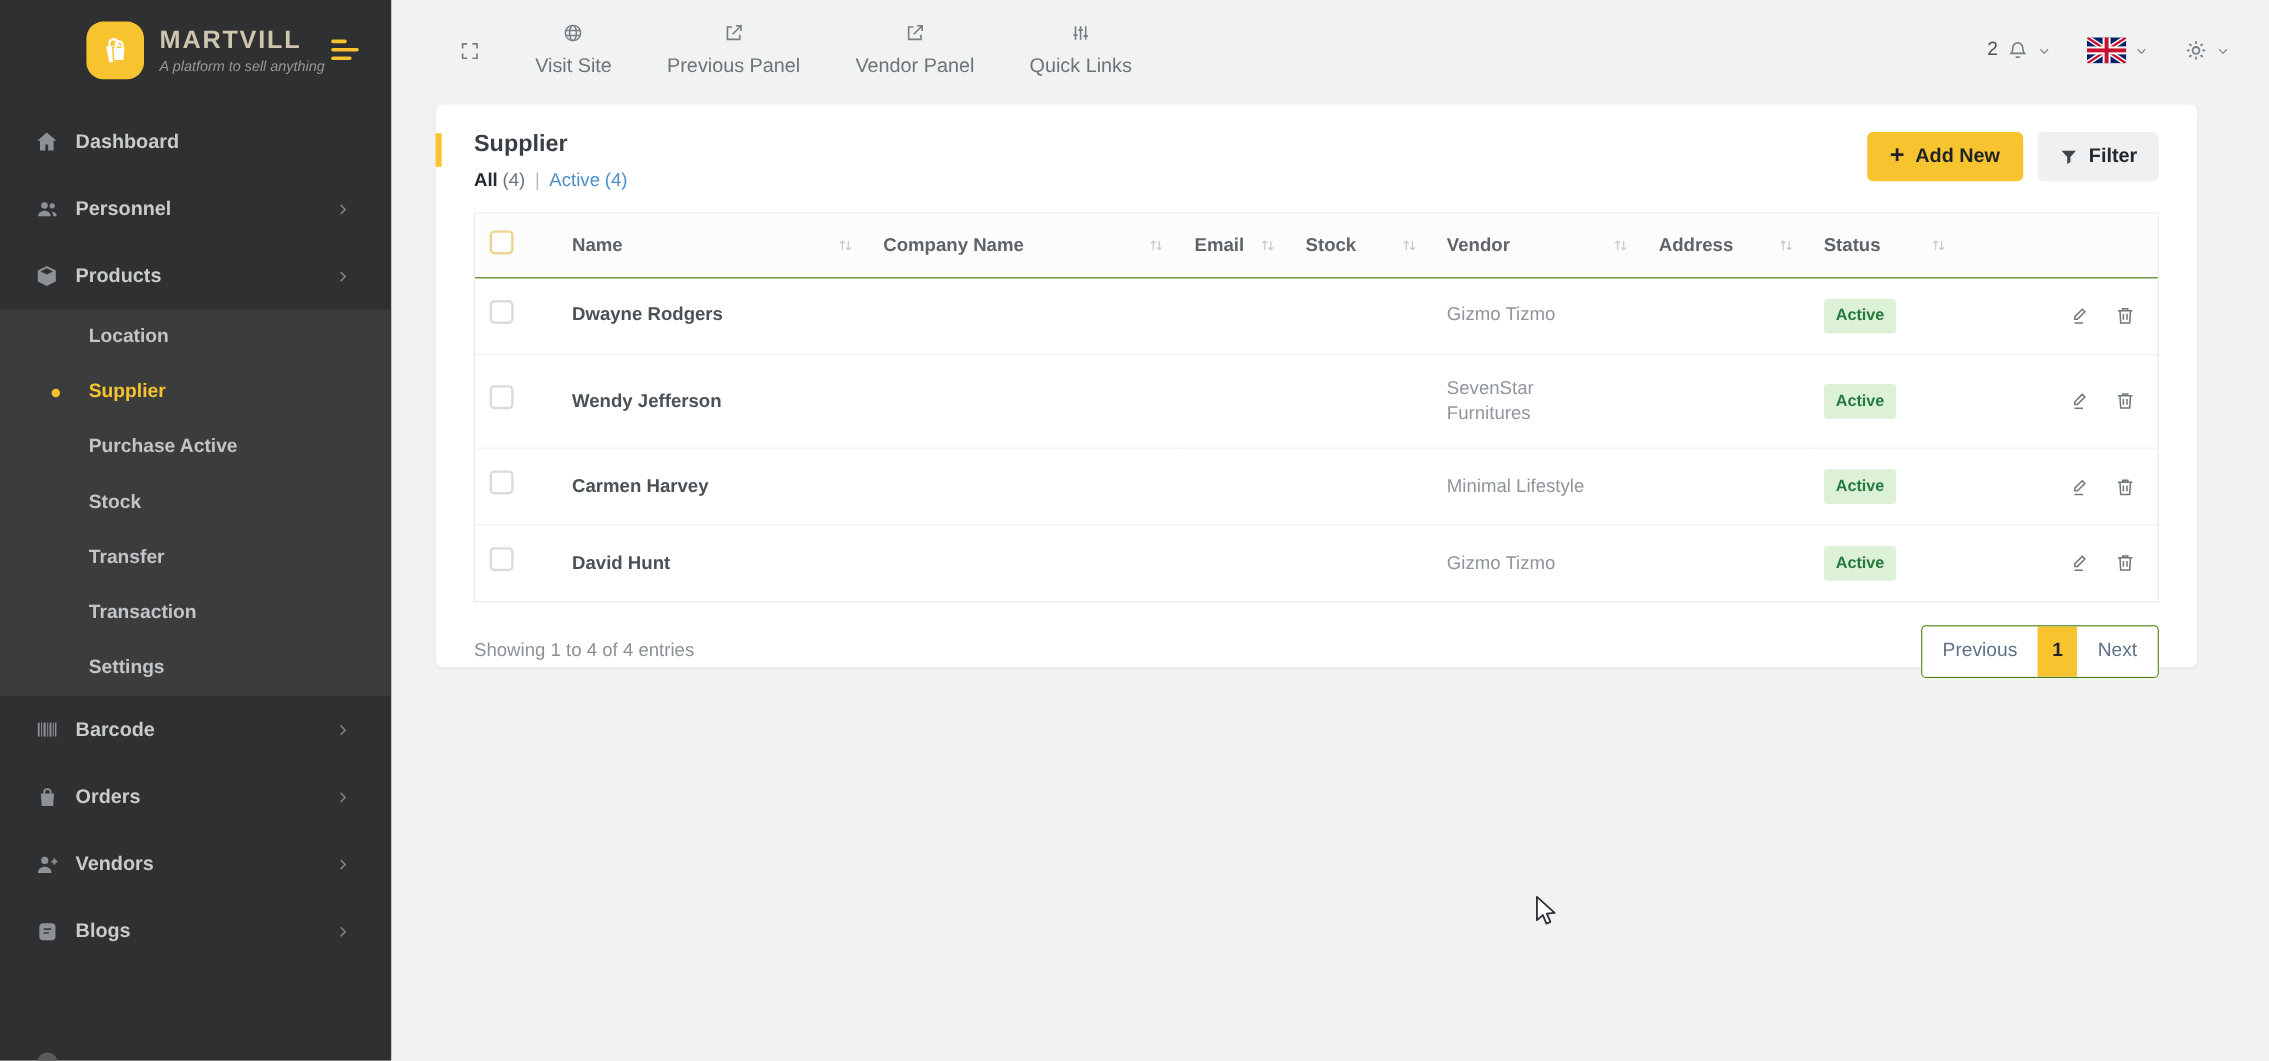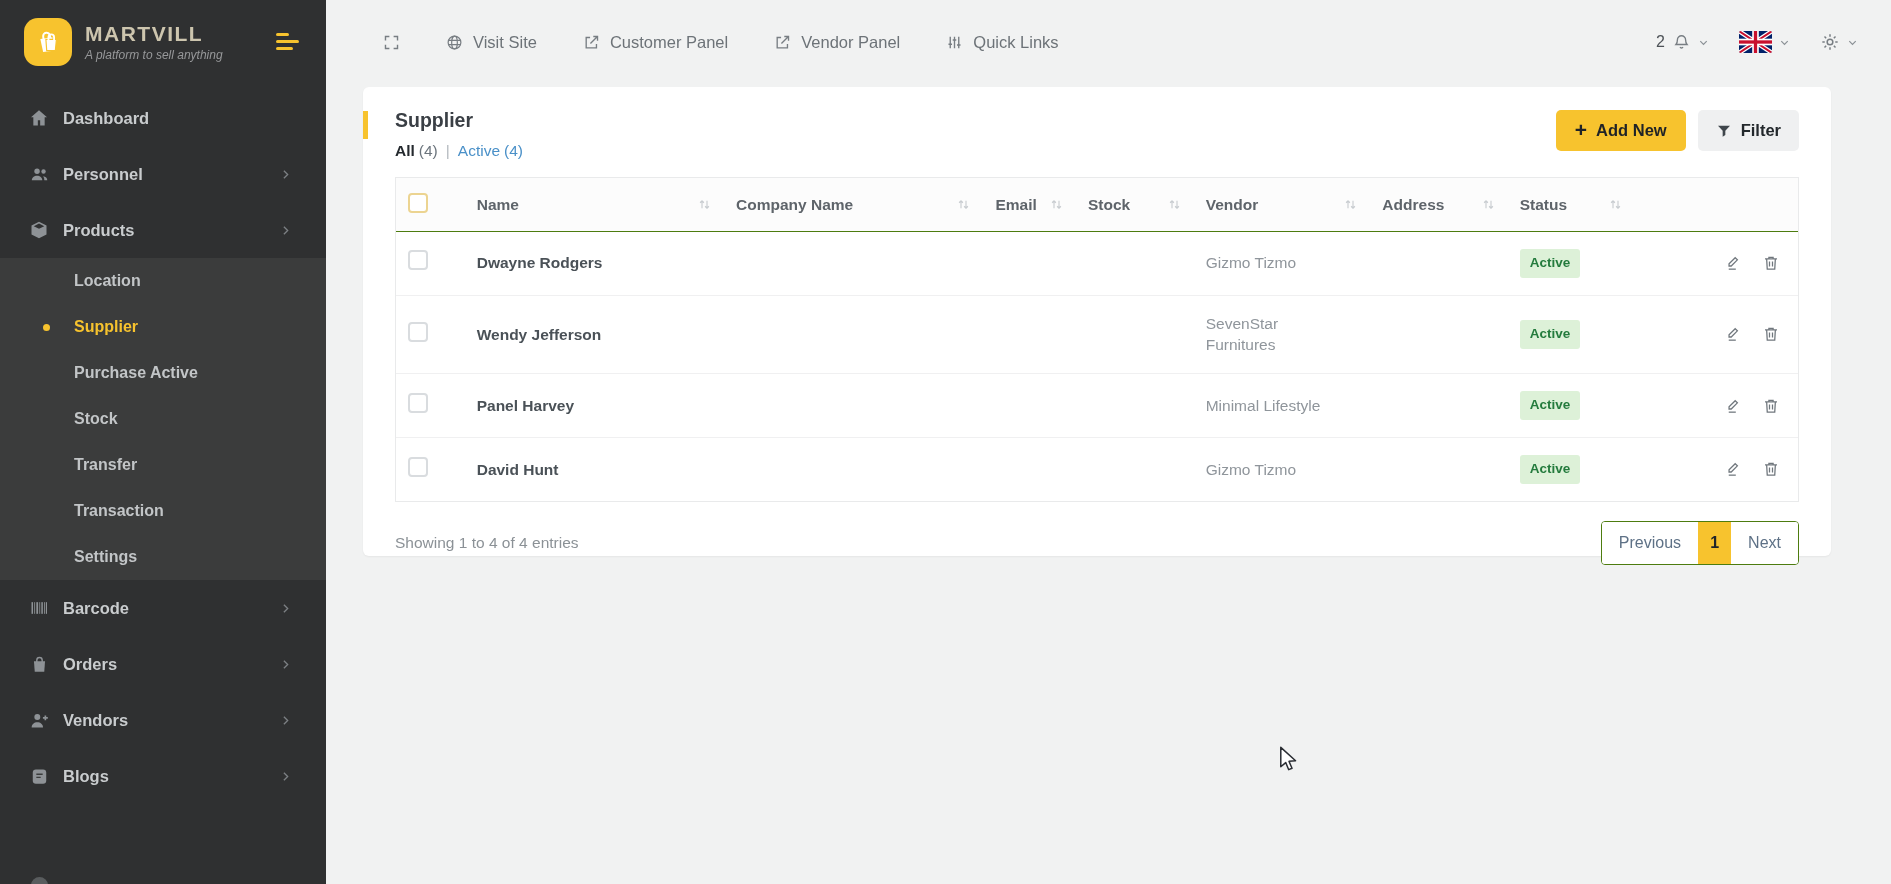--- a/index.html
+++ b/index.html
@@ -12,21 +12,21 @@
   html,body{margin:0;padding:0;}
   body{
     width:1891px;height:884px;overflow:hidden;position:relative;
     font-family:"Liberation Sans",sans-serif;background:#f1f2f2;color:#33383d;
   }
   
   .sidebar{
     position:absolute;left:0;top:0;width:326px;height:884px;
     background:#2f3031;overflow:hidden;z-index:2;
   }
-  .logo-row{display:flex;align-items:center;height:84px;padding:0 26px 0 24px;position:relative;}
+  .logo-row{display:flex;align-items:center;height:84px;padding:0 26px 0 72px;position:relative;}
   .logo-mark{width:48px;height:48px;border-radius:14px;background:var(--accent);
     display:flex;align-items:center;justify-content:center;flex:0 0 auto;}
   .brand-text{margin-left:13px;line-height:1;}
   .brand-name{font-size:21px;font-weight:700;letter-spacing:1.5px;color:#cdc5ae;}
   .brand-tag{font-size:12px;font-style:italic;color:#97989a;margin-top:5px;}
   .side-toggle{position:absolute;right:26px;top:33px;width:24px;height:18px;cursor:pointer;}
   .side-toggle i{display:block;background:var(--accent);height:3.2px;border-radius:2px;margin-bottom:3.6px;}
   .side-toggle i:nth-child(1){width:13px;}
   .side-toggle i:nth-child(2){width:23px;}
   .side-toggle i:nth-child(3){width:17px;}
@@ -47,21 +47,21 @@
     content:"";position:absolute;left:43px;top:50%;margin-top:-3.5px;
     width:7px;height:7px;border-radius:50%;background:var(--accent);
   }
   .partial-item{position:absolute;left:31px;bottom:-10px;width:17px;height:17px;border-radius:50%;background:#595c5e;}
   
   .topbar{
     position:absolute;left:326px;top:0;width:1565px;height:84px;
     display:flex;align-items:center;padding:0 33px 0 57px;color:#6d7378;
   }
   .tb-left{display:flex;align-items:center;gap:46px;}
-  .tb-link{display:flex;align-items:center;gap:10px;font-size:16.5px;cursor:pointer;white-space:nowrap;}
+  .tb-link{display:flex;align-items:center;gap:10px;font-size:16.5px;cursor:pointer;white-space:nowrap;flex-direction:column;}
   .tb-ic{display:flex;color:#787e83;}
   .tb-right{margin-left:auto;display:flex;align-items:center;gap:30px;}
   .tb-chunk{display:flex;align-items:center;gap:7px;cursor:pointer;}
   .notif-count{font-size:16px;color:#4d5257;}
   .flag{width:33px;height:22px;border-radius:2px;overflow:hidden;display:block;}
   .chev-sm{color:#8a9095;display:flex;}
   
   .card{
     position:absolute;left:363px;top:87px;width:1468px;height:469px;
     background:#ffffff;border-radius:6px;box-shadow:0 1px 2px rgba(0,0,0,.05);
@@ -290,21 +290,21 @@
           </svg>
       </span>
       <span>Visit Site</span>
     </span>
     <span class="tb-link">
       <span class="tb-ic">
         <svg width="17" height="17" viewBox="0 0 24 24" fill="none" stroke="currentColor" stroke-width="1.9">
             <path d="M10 5H4.5v14.5H19V14M14.5 3.5h6v6M20 4l-9.5 9.5"></path>
           </svg>
       </span>
-      <span>Customer Panel</span>
+      <span>Previous Panel</span>
     </span>
     <span class="tb-link">
       <span class="tb-ic">
         <svg width="17" height="17" viewBox="0 0 24 24" fill="none" stroke="currentColor" stroke-width="1.9">
             <path d="M10 5H4.5v14.5H19V14M14.5 3.5h6v6M20 4l-9.5 9.5"></path>
           </svg>
       </span>
       <span>Vendor Panel</span>
     </span>
     <span class="tb-link">
@@ -529,21 +529,21 @@
             <span class="act-btn">
                   <svg width="18" height="18" viewBox="0 0 24 24" fill="none" stroke="currentColor" stroke-width="1.7">
                     <path d="M4 6.5h16M9.2 6.5V4.4h5.6v2.1M6.2 6.5l.8 13.6h10l.8-13.6M10 10v6.5M14 10v6.5"></path>
                   </svg>
                 </span>
           </div>
             </td>
         </tr>
         <tr>
           <td><span class="cb"></span></td>
-          <td class="c-name">Panel Harvey</td>
+          <td class="c-name">Carmen Harvey</td>
           <td></td>
           <td></td>
           <td></td>
           <td>Minimal Lifestyle</td>
           <td></td>
           <td><span class="badge">Active</span></td>
           <td class="c-act">
               <div class="act-ics">
             <span class="act-btn">
                   <svg width="18" height="18" viewBox="0 0 24 24" fill="none" stroke="currentColor" stroke-width="1.7">

